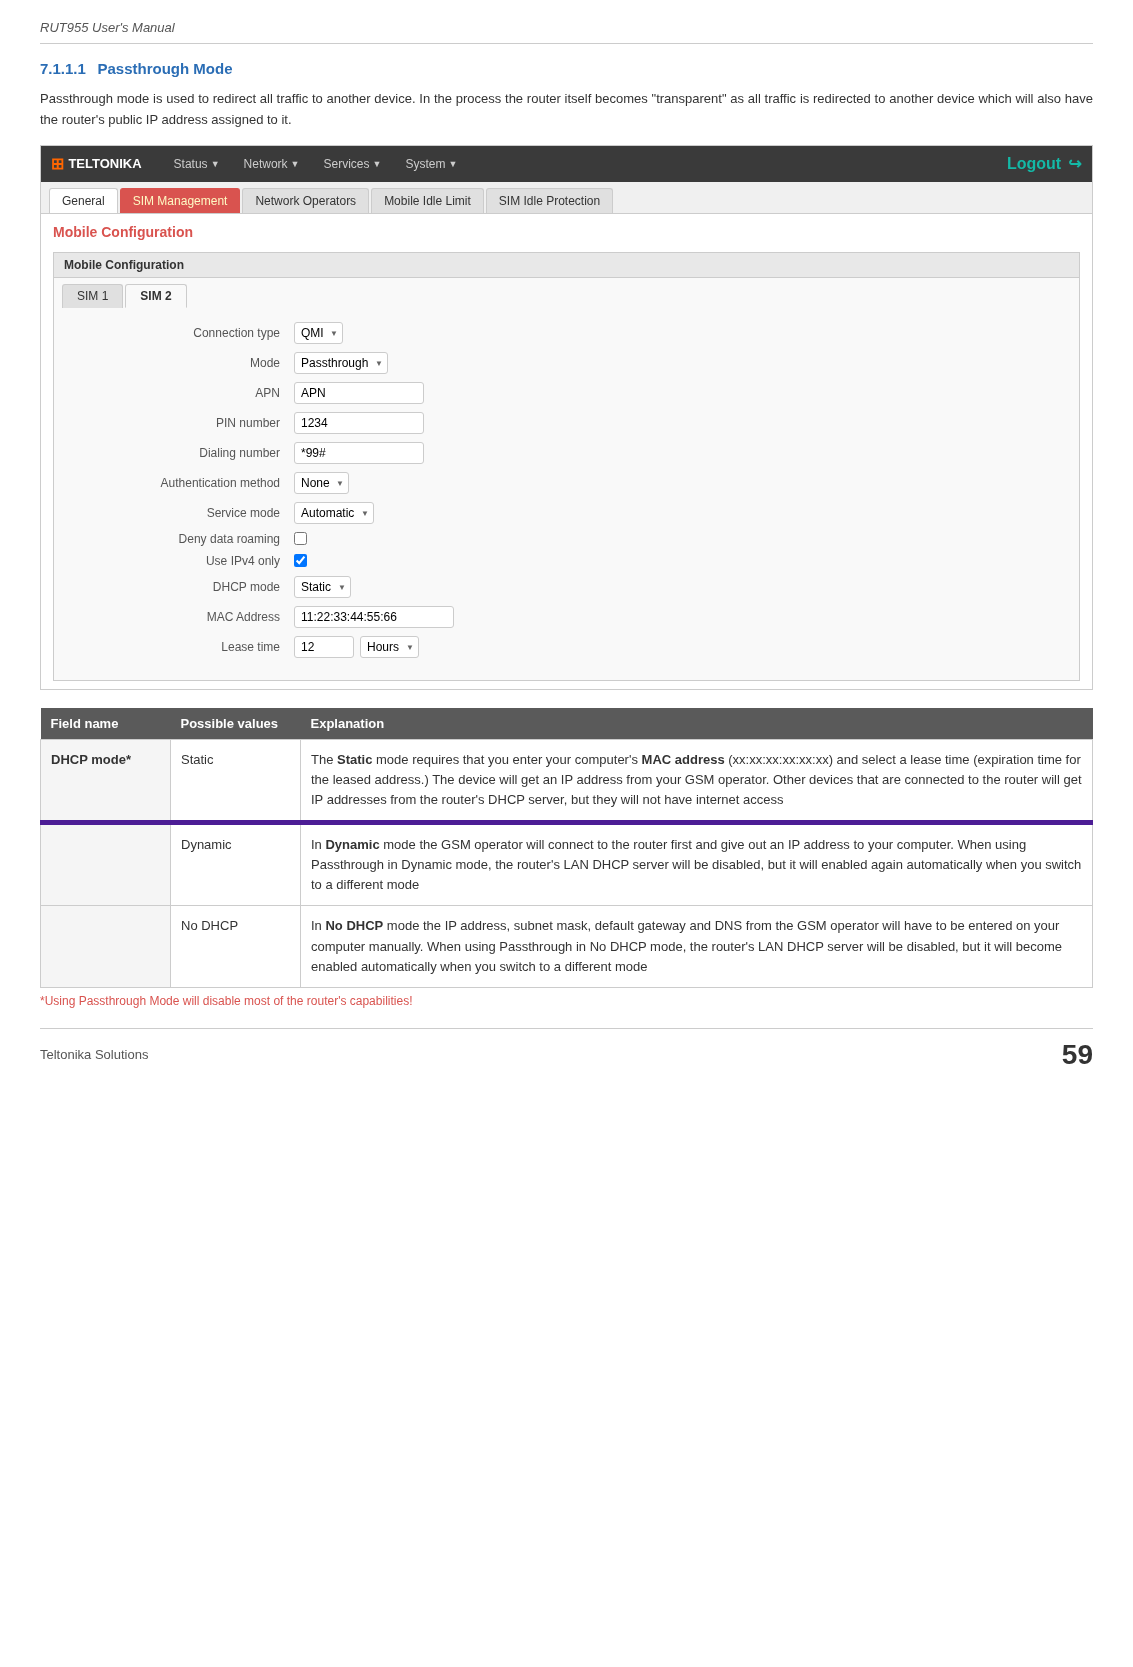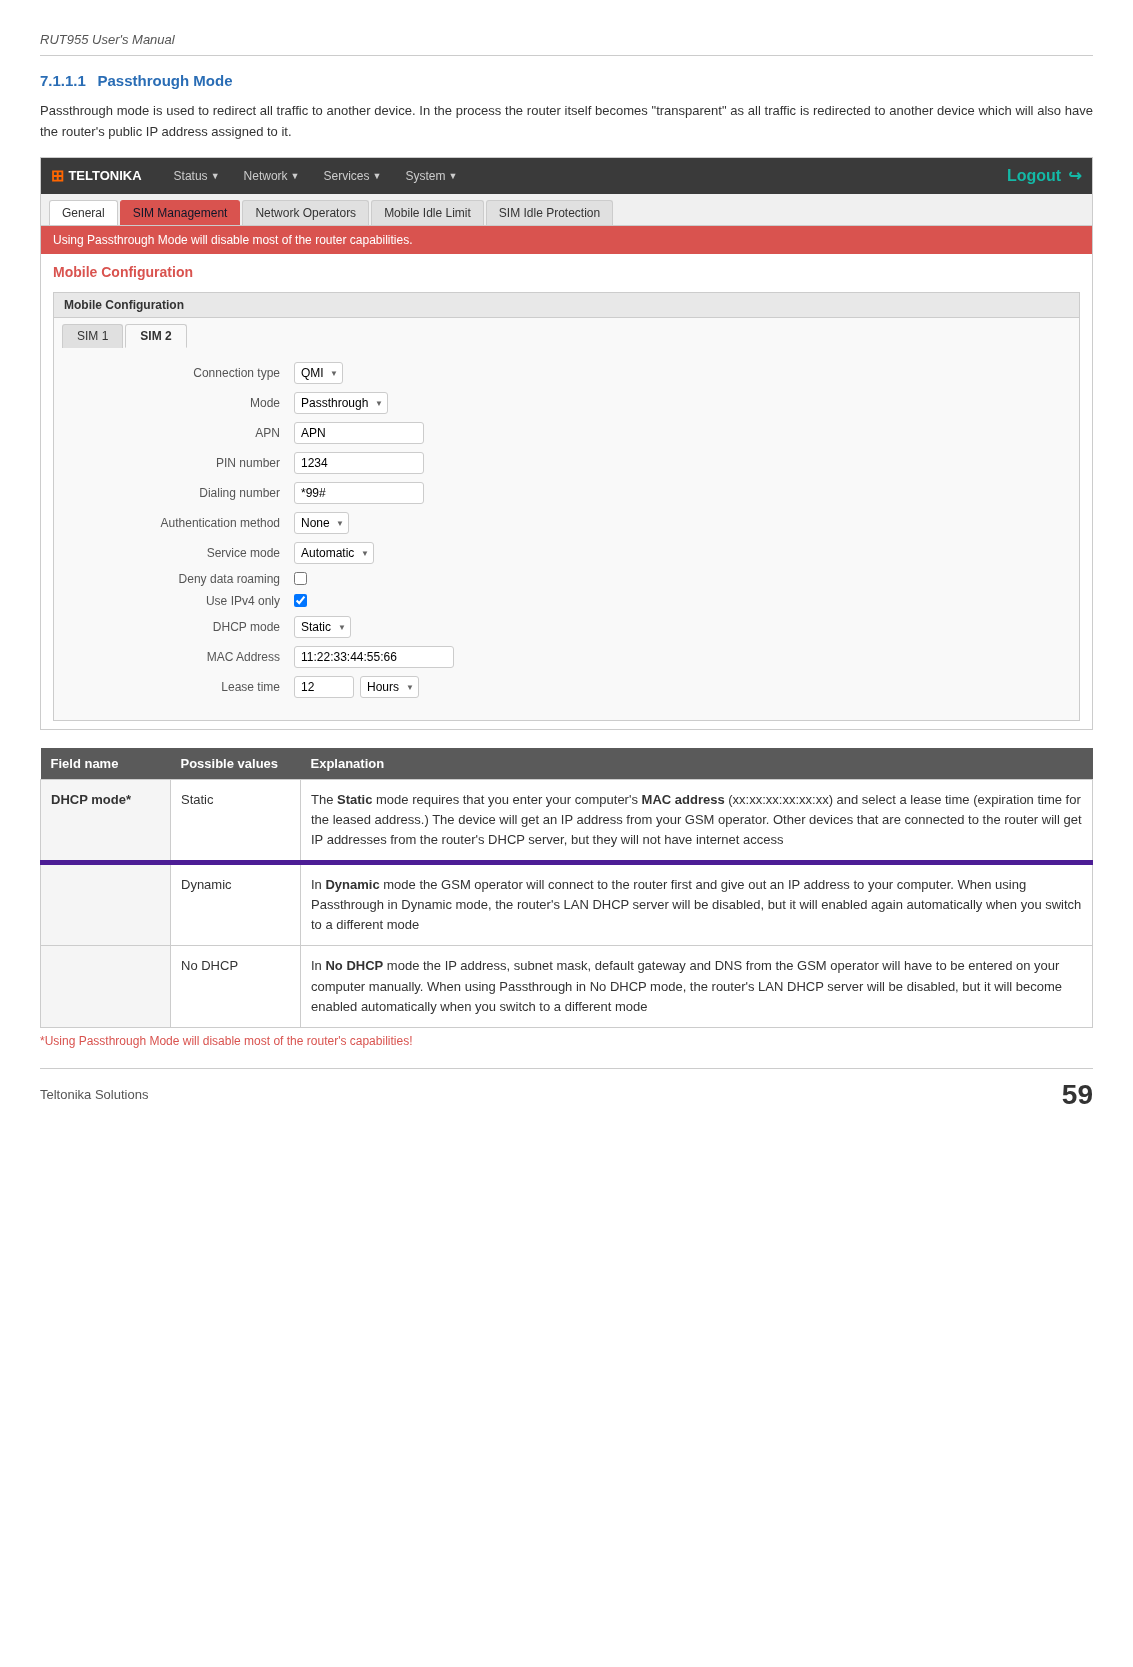--- a/index.html
+++ b/index.html
@@ -1,18 +1,18 @@
 <!DOCTYPE html>
 <html><head>
   <meta charset="utf-8">
   <style>
     * { box-sizing: border-box; margin: 0; padding: 0; }
     body { font-family: Arial, sans-serif; font-size: 13px; color: #333; background: #fff; }
 
-    .page-wrapper { max-width: 1133px; margin: 12px auto; padding: 20px 40px 40px; }
+    .page-wrapper { max-width: 1133px; margin: 0 auto; padding: 20px 40px 40px; }
 
     
     .page-header { border-bottom: 1px solid #ccc; padding-bottom: 8px; margin-bottom: 16px; }
     .page-header span { font-size: 13px; color: #555; font-style: italic; }
     .section-intro { font-size: 13px; line-height: 1.6; margin-bottom: 14px; text-align: justify; }
 
     
     .router-ui { border: 1px solid #ccc; margin-bottom: 18px; }
 
     
@@ -20,21 +20,21 @@
     .nav-logo { color: #fff; font-weight: bold; font-size: 13px; margin-right: 20px; display: flex; align-items: center; gap: 4px; }
     .nav-logo .logo-icon { color: #ff6600; font-size: 16px; }
     .nav-items { display: flex; gap: 0; text-align: center; }
     .nav-item { color: #ccc; padding: 8px 12px; font-size: 12px; cursor: pointer; display: flex; align-items: center; gap: 3px; }
     .nav-item .arrow { font-size: 9px; }
     .nav-logout { margin-left: auto; color: #14b8a6; font-size: 16px; cursor: pointer; font-weight: bold; }
 
     
     .sub-nav { background: #f0f0f0; border-bottom: 1px solid #ccc; display: flex; padding: 6px 8px 0; gap: 2px; }
     .sub-tab { padding: 5px 12px; font-size: 12px; border: 1px solid #ccc; border-bottom: none; background: #e0e0e0; cursor: pointer; border-radius: 3px 3px 0 0; color: #333; }
-    .sub-tab.active { background: #d9534f; color: #0f172a; border-color: #d9534f; }
+    .sub-tab.active { background: #d9534f; color: #fef9c3; border-color: #d9534f; }
     .sub-tab.first { background: #fff; }
 
     
     .alert-bar { background: #d9534f; color: #fff; padding: 7px 12px; font-size: 12px; }
 
     
     .router-section-title { color: #d9534f; font-weight: bold; font-size: 14px; padding: 10px 12px 4px; }
 
     
     .config-box { border: 1px solid #ccc; margin: 8px 12px; }
@@ -123,23 +123,20 @@
     </div>
 
     <div class="sub-nav">
       <div class="sub-tab first">General</div>
       <div class="sub-tab active">SIM Management</div>
       <div class="sub-tab">Network Operators</div>
       <div class="sub-tab">Mobile Idle Limit</div>
       <div class="sub-tab">SIM Idle Protection</div>
     </div>
 
-    <div class="alert-bar">
-      <span>Using Passthrough Mode will disable most of the router capabilities.</span>
-    </div>
 
     <div class="router-section-title">Mobile Configuration</div>
 
     <div class="config-box">
       <div class="config-box-header">Mobile Configuration</div>
 
       <div class="sim-tabs">
         <div class="sim-tab">SIM 1</div>
         <div class="sim-tab active">SIM 2</div>
       </div>

